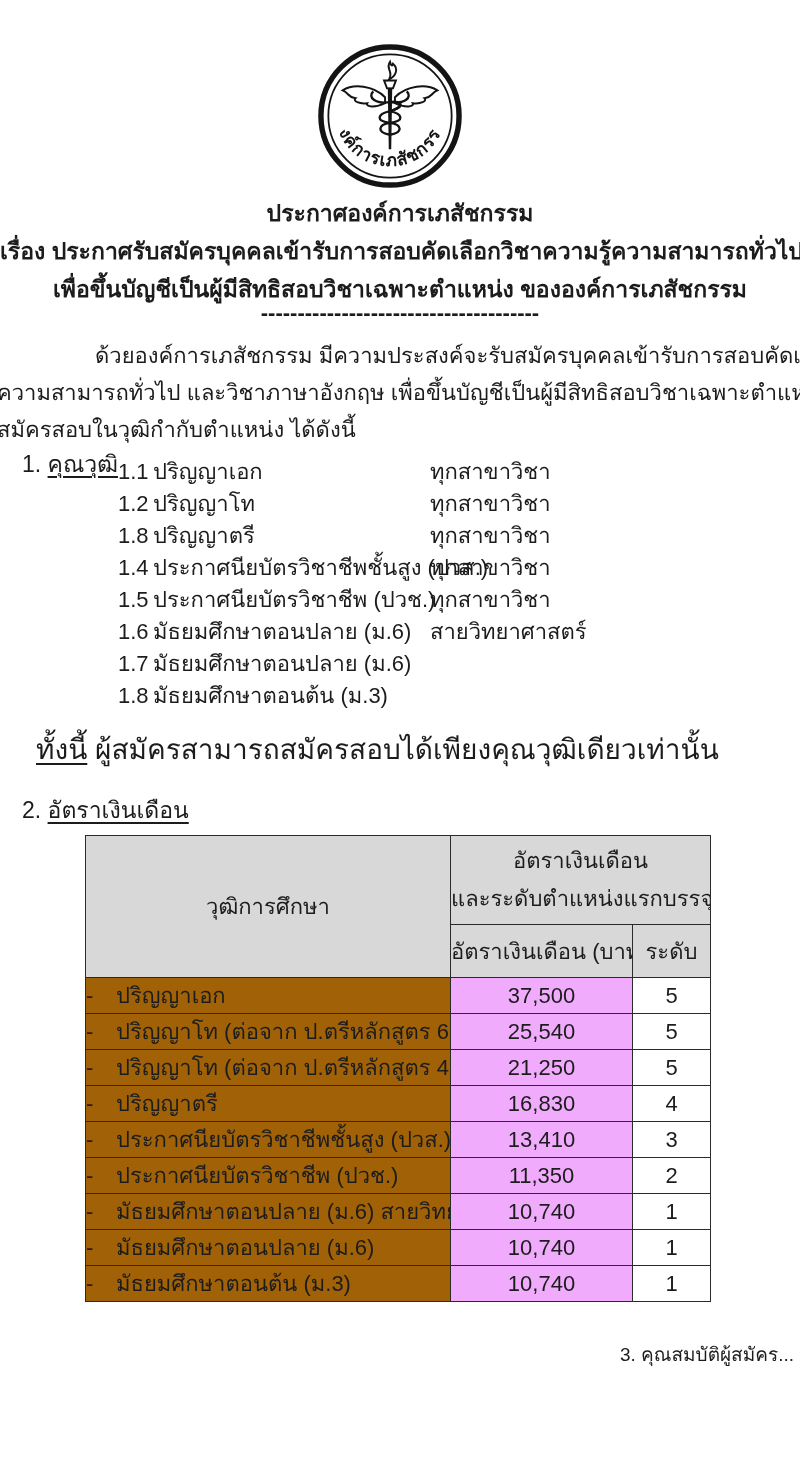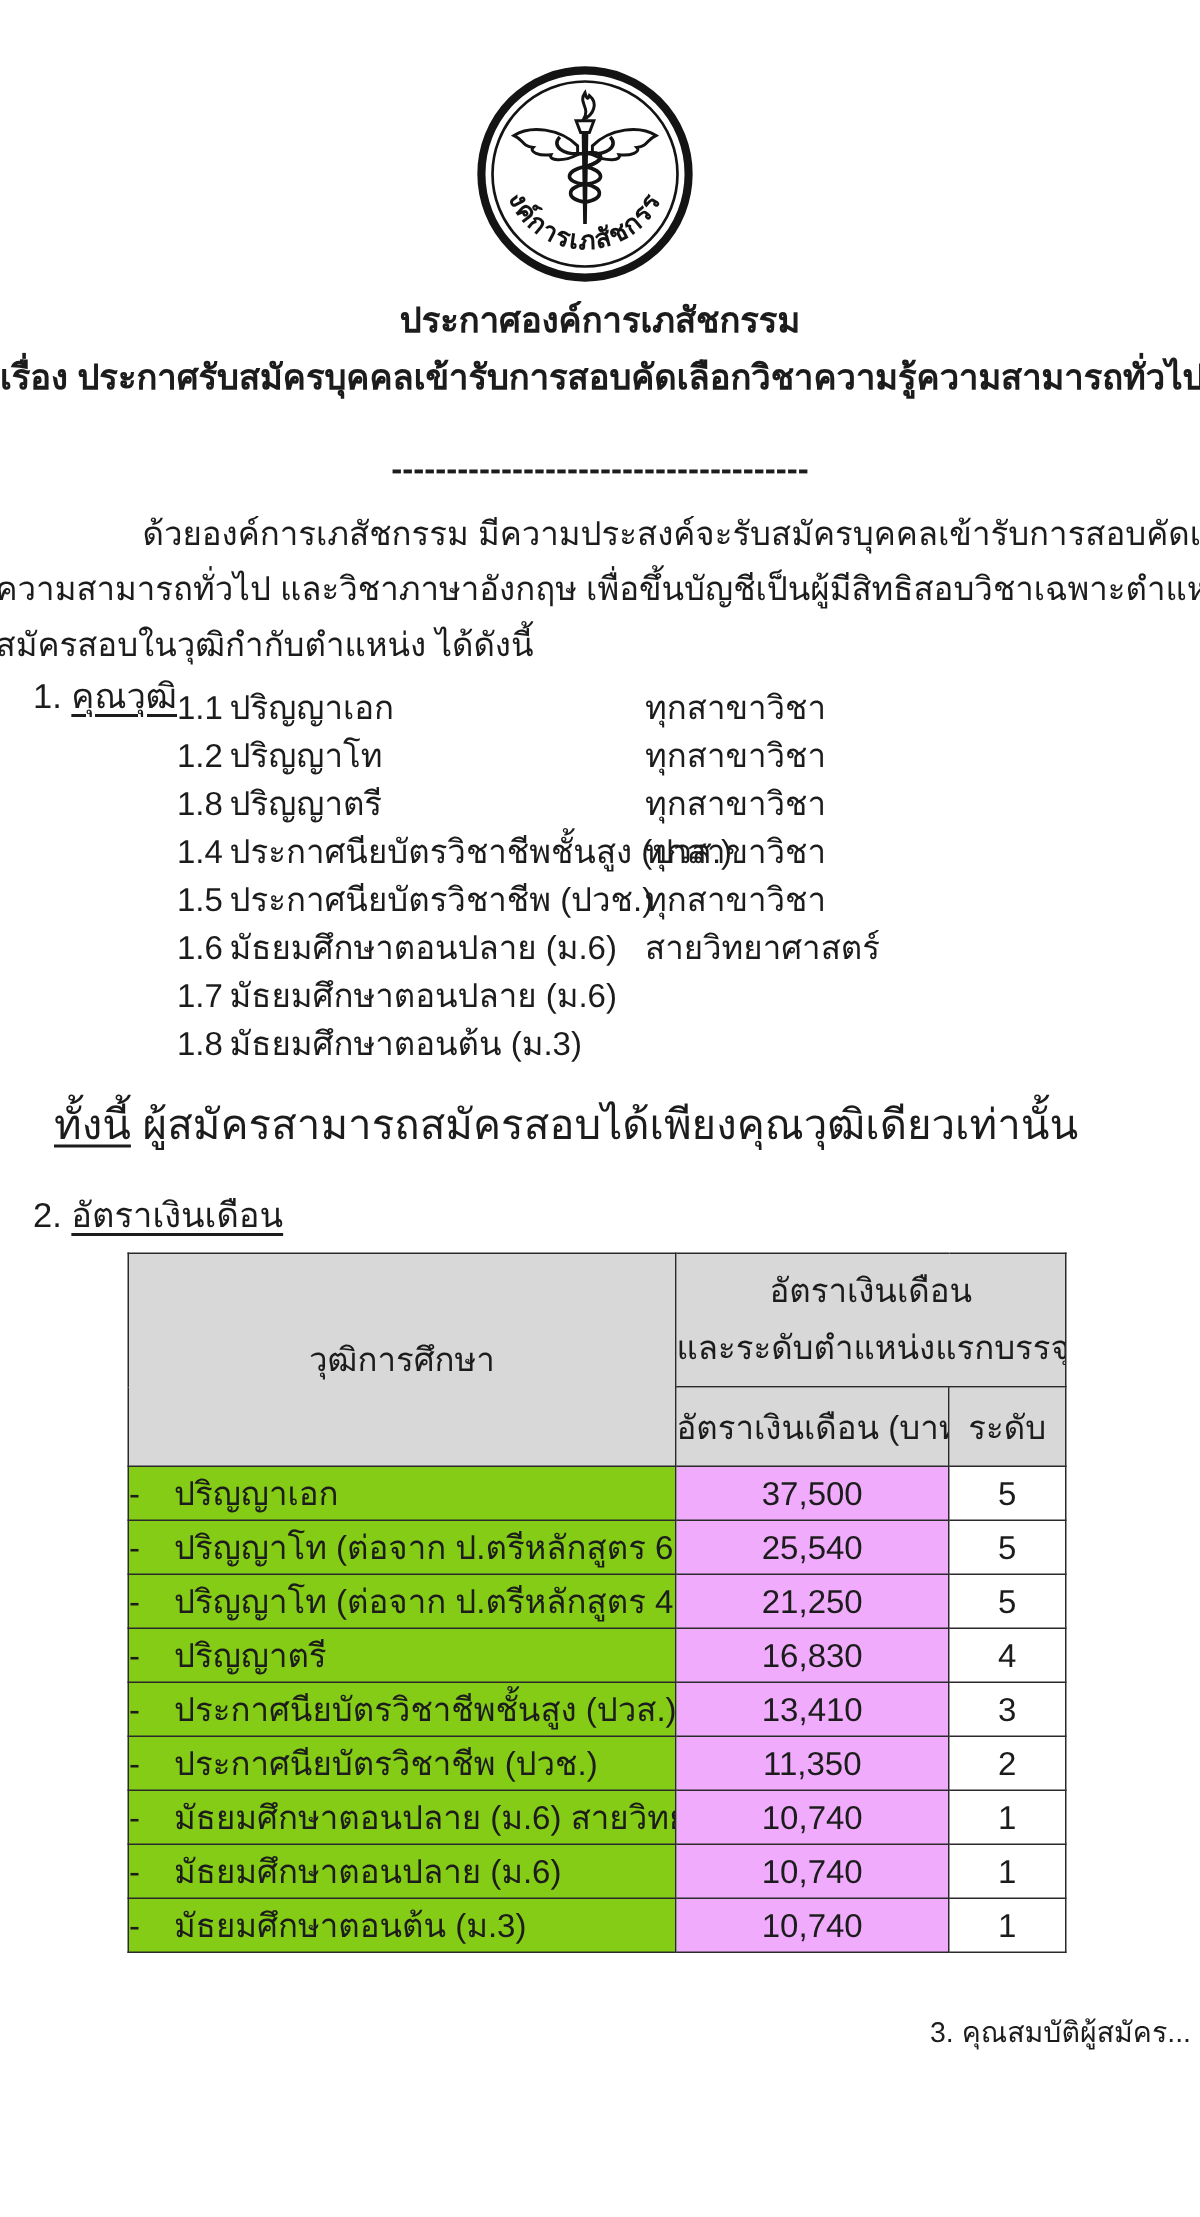--- a/index.html
+++ b/index.html
@@ -109,21 +109,21 @@
   .col-edu    { width: 365px; }
   .col-salary { width: 182px; }
   .col-level  { width: 78px; }
 
   .th-cell { background: #d8d8d8; text-align: center; vertical-align: middle; }
   .th-group { height: 88px; line-height: 38px; }
   .th-sub   { height: 52px; }
   .th-edu   { }
 
   .body-row { height: 33px; }
-  .td-name  { padding-left: 15px; background: #84cc16; }
+  .td-name  { padding-left: 15px; background: #a16207; }
   .td-name .dash { display: inline-block; width: 30px; }
   .td-salary { text-align: center; background: #f0abfc; }
   .td-level  { text-align: center; background: #ffffff; }
 
   
   .footer-next {
     position: absolute;
     top: 1339px;
     right: 6px;
     font-size: 19px;
@@ -155,20 +155,21 @@
 
       <path id="seal-text-arc" d="M 24 93 A 56 56 0 0 0 126 93" fill="none"></path>
       <text font-size="17.5" font-weight="bold" fill="#141414" letter-spacing="1">
         <textPath href="#seal-text-arc" startOffset="50%" text-anchor="middle">องค์การเภสัชกรรม</textPath>
       </text>
     </svg>
   </div>
 
   <div class="title-line title-1">ประกาศองค์การเภสัชกรรม</div>
   <div class="title-line title-2">เรื่อง ประกาศรับสมัครบุคคลเข้ารับการสอบคัดเลือกวิชาความรู้ความสามารถทั่วไป และวิชาภาษาอังกฤษ</div>
+  <div class="title-line title-3">เพื่อขึ้นบัญชีเป็นผู้มีสิทธิสอบวิชาเฉพาะตำแหน่ง ขององค์การเภสัชกรรม</div>
   <div class="title-divider">--------------------------------------</div>
 
   <div class="intro-line intro-1">ด้วยองค์การเภสัชกรรม มีความประสงค์จะรับสมัครบุคคลเข้ารับการสอบคัดเลือกวิชาความรู้</div>
   <div class="intro-line intro-2">ความสามารถทั่วไป และวิชาภาษาอังกฤษ เพื่อขึ้นบัญชีเป็นผู้มีสิทธิสอบวิชาเฉพาะตำแหน่ง โดยผู้สมัครสามารถ</div>
   <div class="intro-line intro-3">สมัครสอบในวุฒิกำกับตำแหน่ง ได้ดังนี้</div>
 
   <div class="section-heading section-1">
     <span>1.</span>
     <span class="heading-underline">คุณวุฒิ</span>
   </div>

